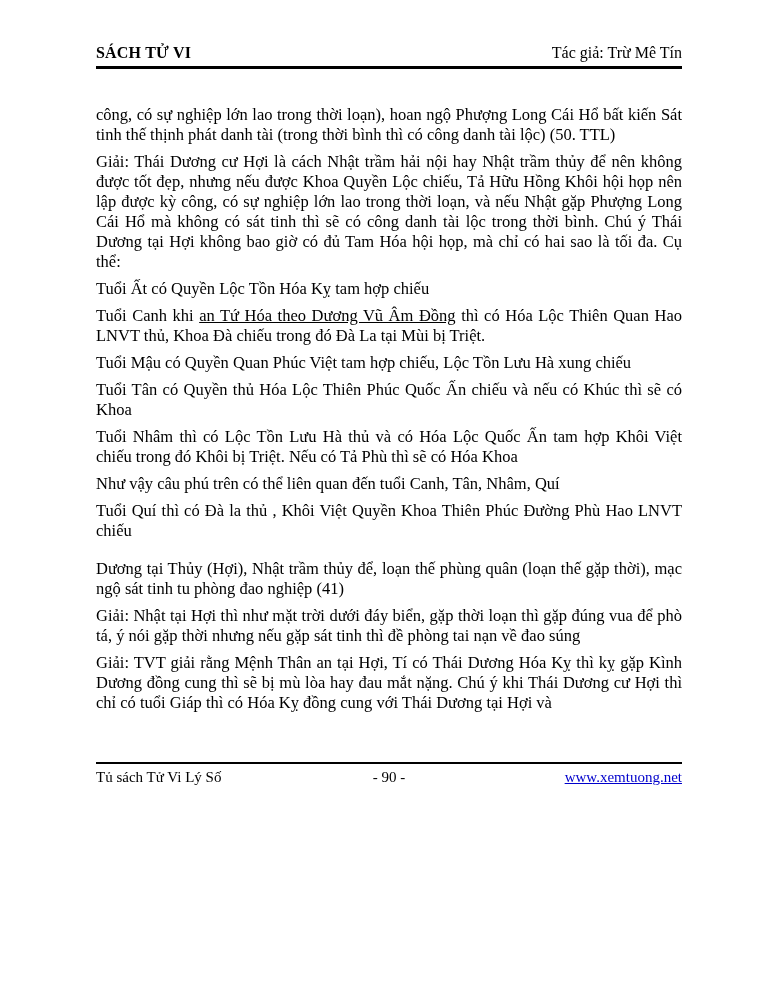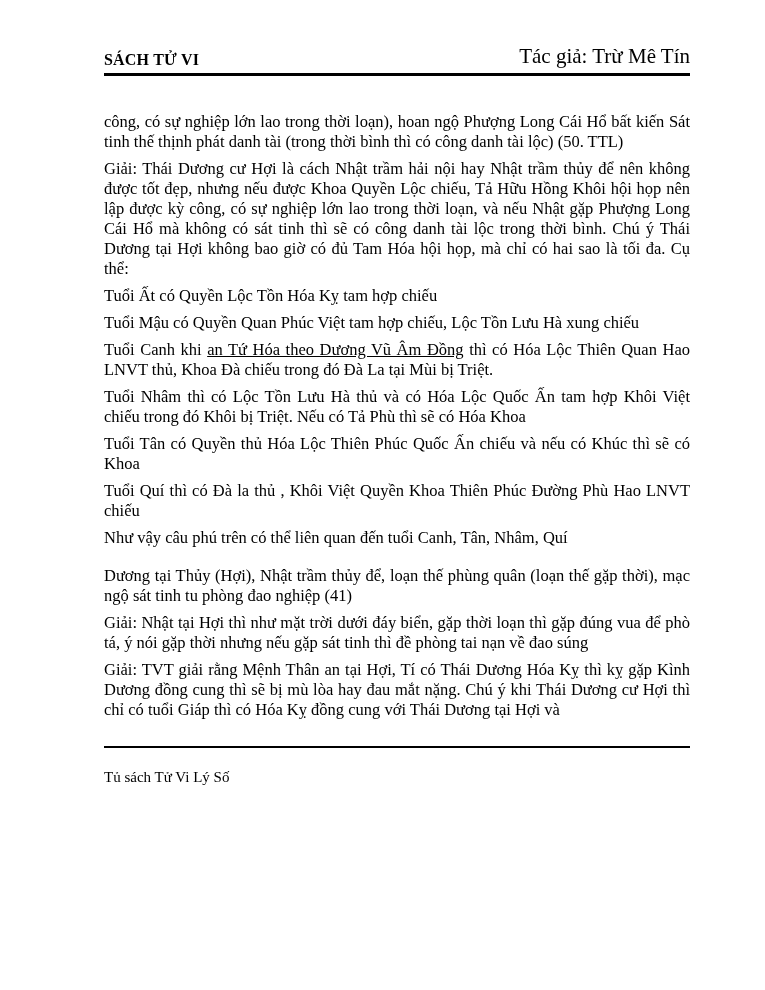--- a/index.html
+++ b/index.html
@@ -10,41 +10,41 @@
   body {
     width: 765px;
     height: 990px;
     font-family: "Liberation Serif", "DejaVu Serif", serif;
     color: #000000;
     position: relative;
     overflow: hidden;
   }
   .page {
     position: absolute;
-    left: 104px;
+    left: 96px;
     top: 0;
     width: 586px;
     height: 824px;
   }
   
   .header {
     padding-top: 44px;
     display: flex;
     justify-content: space-between;
     align-items: flex-end;
     border-bottom: 3px solid #000000;
     padding-bottom: 4px;
   }
   .header .book-title {
     font-weight: bold;
     font-size: 16px;
     letter-spacing: 0.2px;
   }
   .header .author {
-    font-size: 21px;
+    font-size: 16px;
   }
   
   .content {
     margin-top: 36px;
     font-size: 16.5px;
     line-height: 20px;
     text-align: justify;
   }
   .content p {
     margin: 0 0 7px 0;
@@ -55,21 +55,21 @@
   .content .ul {
     text-decoration: underline;
   }
   
   .footer {
     position: absolute;
     left: 0;
     bottom: 38px;
     width: 100%;
     border-top: 2px solid #000000;
-    padding-top: 21px;
+    padding-top: 5px;
     display: flex;
     align-items: baseline;
     font-size: 15px;
   }
   .footer .f-left  { flex: 1; text-align: left; }
   .footer .f-center{ flex: 1; text-align: center; }
   .footer .f-right { flex: 1; text-align: right; }
   .footer a.site-link {
     color: #0000cc;
     text-decoration: underline;
@@ -83,28 +83,30 @@
 
   <div class="header">
     <span class="book-title">SÁCH TỬ VI</span>
     <span class="author">Tác giả: Trừ Mê Tín</span>
   </div>
 
   <div class="content">
     <p>công, có sự nghiệp lớn lao trong thời loạn), hoan ngộ Phượng Long Cái Hổ bất kiến Sát tinh thế thịnh phát danh tài (trong thời bình thì có công danh tài lộc) (50. TTL)</p>
     <p>Giải: Thái Dương cư Hợi là cách Nhật trầm hải nội hay Nhật trầm thủy để nên không được tốt đẹp, nhưng nếu được Khoa Quyền Lộc chiếu, Tả Hữu Hồng Khôi hội họp nên lập được kỳ công, có sự nghiệp lớn lao trong thời loạn, và nếu Nhật gặp Phượng Long Cái Hổ mà không có sát tinh thì sẽ có công danh tài lộc trong thời bình. Chú ý Thái Dương tại Hợi không bao giờ có đủ Tam Hóa hội họp, mà chỉ có hai sao là tối đa. Cụ thể:</p>
     <p>Tuổi Ất có Quyền Lộc Tồn Hóa Kỵ tam hợp chiếu</p>
+    <p><span>Tuổi Canh khi </span><span class="ul">an Tứ Hóa theo Dương Vũ Âm Đồng</span><span> thì có Hóa Lộc Thiên Quan Hao LNVT thủ, Khoa Đà chiếu trong đó Đà La tại Mùi bị Triệt.</span></p>
     <p>Tuổi Mậu có Quyền Quan Phúc Việt tam hợp chiếu, Lộc Tồn Lưu Hà xung chiếu</p>
-    <p><span>Tuổi Canh khi </span><span class="ul">an Tứ Hóa theo Dương Vũ Âm Đồng</span><span> thì có Hóa Lộc Thiên Quan Hao LNVT thủ, Khoa Đà chiếu trong đó Đà La tại Mùi bị Triệt.</span></p>
+    <p>Tuổi Tân có Quyền thủ Hóa Lộc Thiên Phúc Quốc Ấn chiếu và nếu có Khúc thì sẽ có Khoa</p>
     <p>Tuổi Nhâm thì có Lộc Tồn Lưu Hà thủ  và có Hóa Lộc Quốc Ấn tam hợp Khôi Việt chiếu  trong đó Khôi bị Triệt. Nếu có Tả Phù thì sẽ có Hóa Khoa</p>
-    <p>Tuổi Tân có Quyền thủ Hóa Lộc Thiên Phúc Quốc Ấn chiếu và nếu có Khúc thì sẽ có Khoa</p>
+    <p>Như vậy câu phú trên có thể liên quan đến tuổi Canh, Tân, Nhâm, Quí</p>
     <p>Tuổi Quí thì có Đà la thủ , Khôi Việt Quyền Khoa Thiên Phúc Đường Phù Hao LNVT chiếu</p>
-    <p>Như vậy câu phú trên có thể liên quan đến tuổi Canh, Tân, Nhâm, Quí</p>
     <p class="gap">Dương tại Thủy (Hợi),  Nhật trầm thủy để, loạn thế phùng quân (loạn thế gặp thời), mạc ngộ sát tinh tu phòng đao nghiệp (41)</p>
     <p>Giải: Nhật tại Hợi  thì như mặt trời dưới đáy biển, gặp thời loạn thì gặp đúng vua để phò tá, ý nói gặp thời nhưng nếu gặp sát tinh thì đề phòng tai nạn về đao súng</p>
     <p>Giải: TVT giải rằng Mệnh Thân an tại Hợi, Tí có Thái Dương Hóa Kỵ thì kỵ gặp Kình Dương đồng cung thì sẽ bị mù lòa hay đau mắt nặng. Chú ý khi Thái Dương cư Hợi thì chỉ có tuổi Giáp thì có Hóa Kỵ đồng cung với Thái Dương tại Hợi và</p>
   </div>
 
   <div class="footer">
     <span class="f-left">Tủ sách Tử Vi Lý Số</span>
+    <span class="f-center">- 90 -</span>
+    <span class="f-right"><a class="site-link">www.xemtuong.net</a></span>
   </div>
 
 </div>
 
 </body></html>

